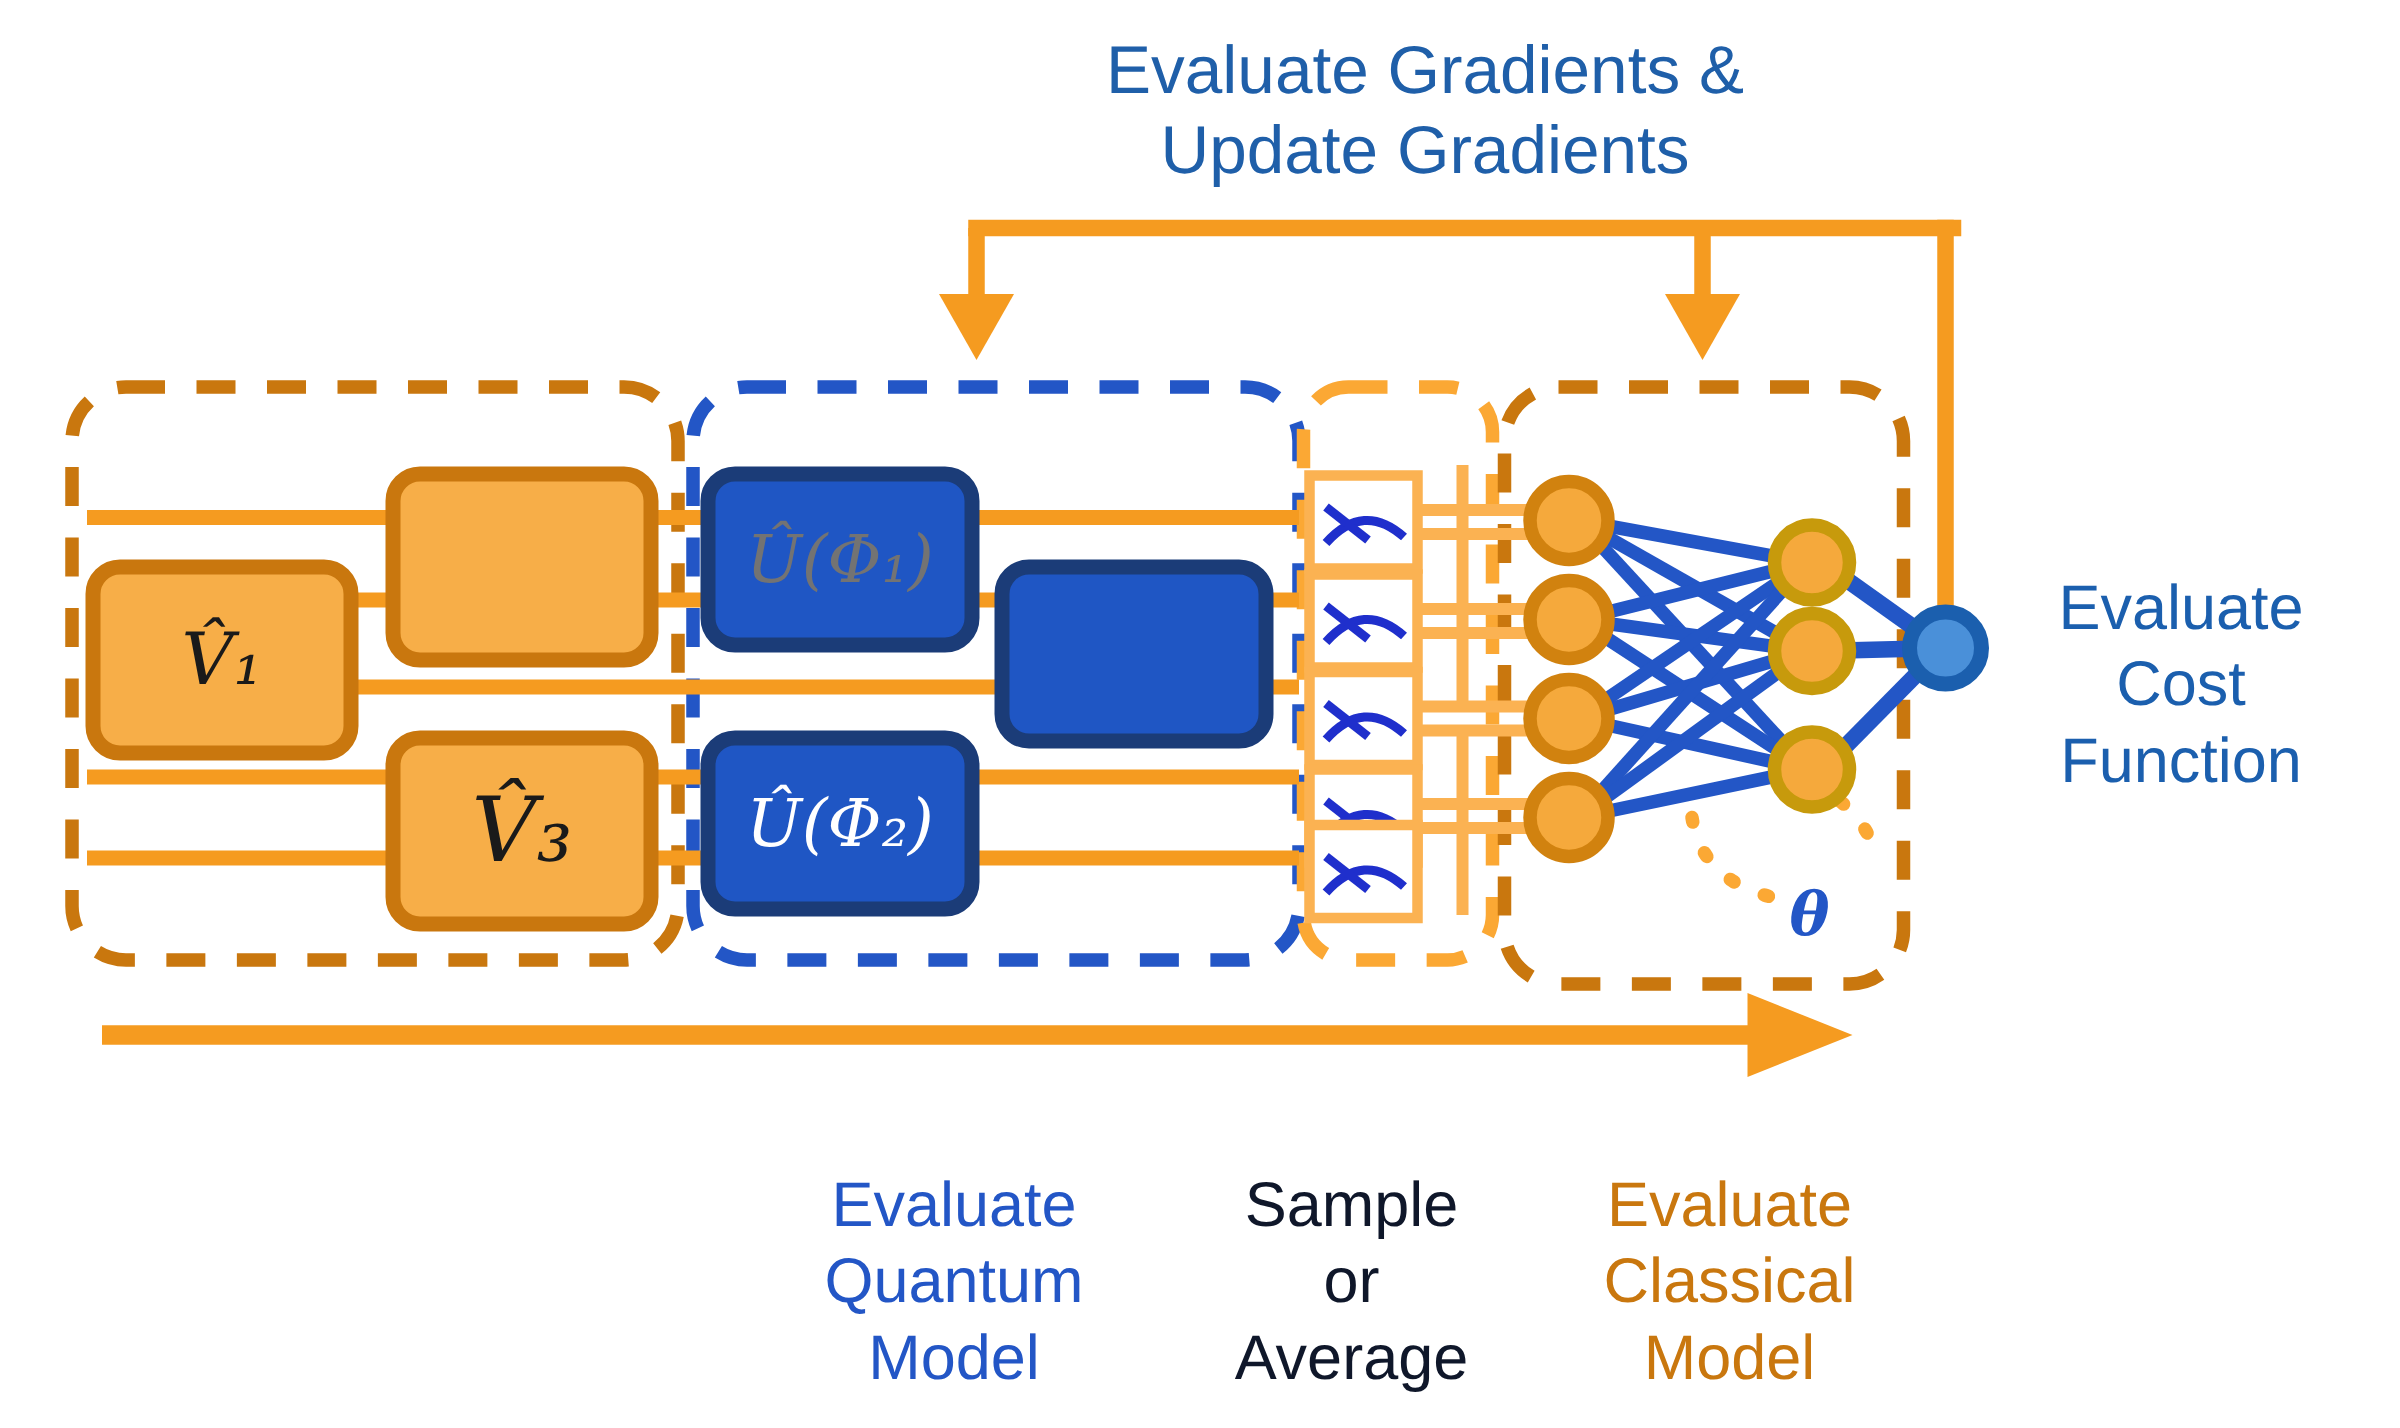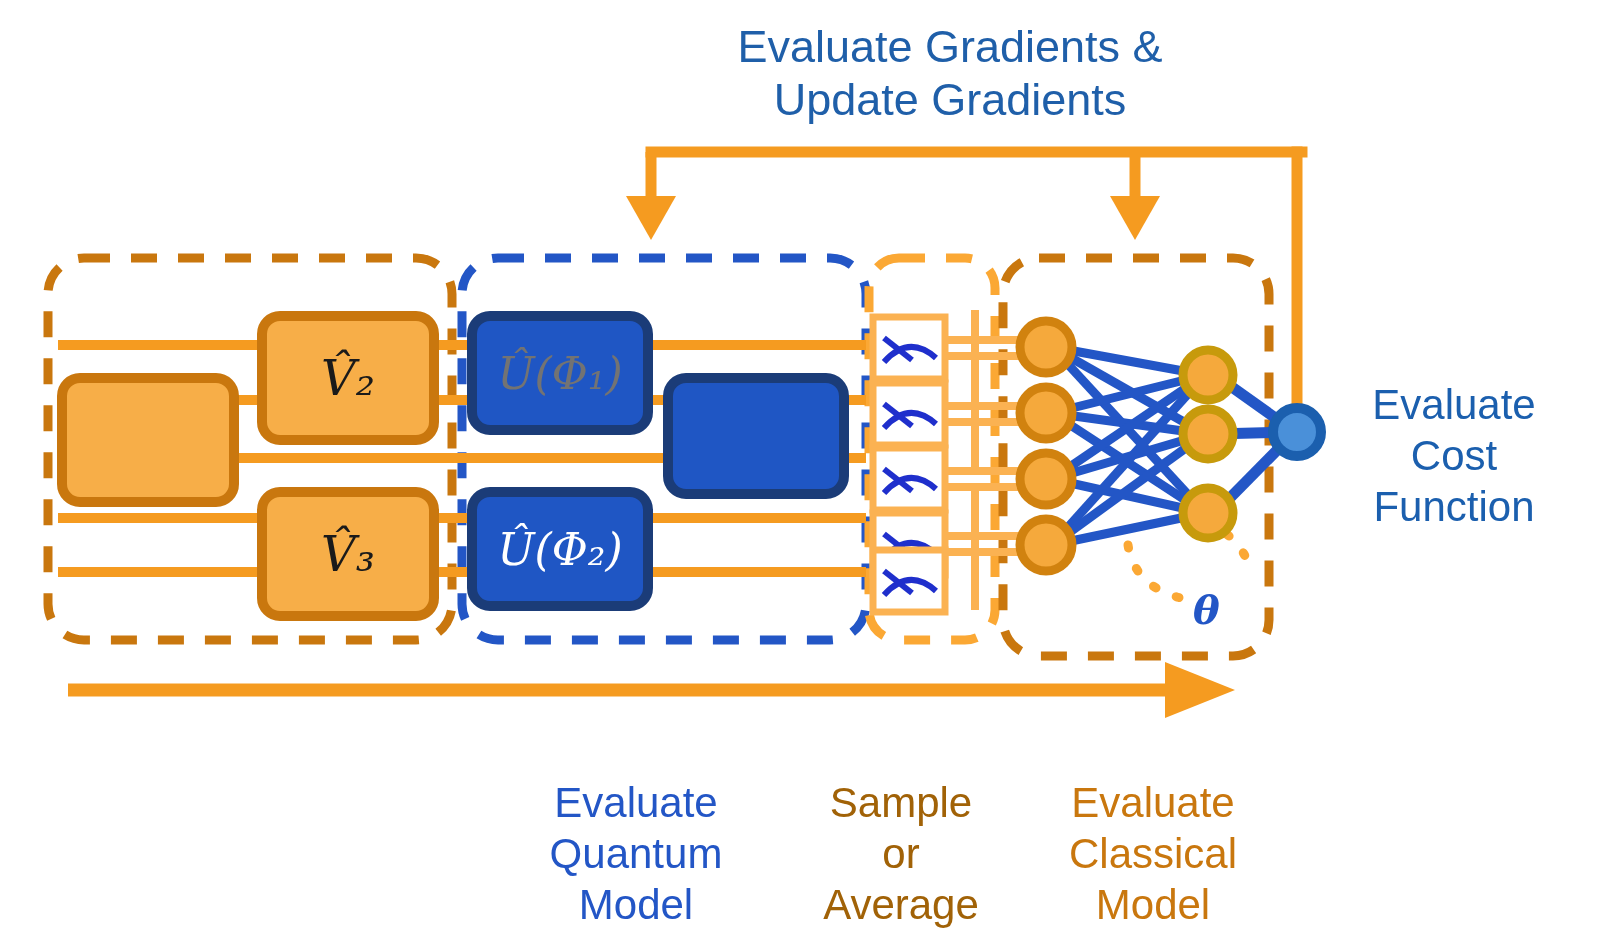--- a/index.html
+++ b/index.html
@@ -204,27 +204,27 @@
     <circle cx="1297" cy="432" r="24" fill="#4A90D9" stroke="#1B5FAE" stroke-width="10"></circle>
 
     <g>
       <line x1="68" y1="690" x2="1172" y2="690" stroke="#F59B20" stroke-width="13"></line>
       <polygon points="1165,662 1235,690 1165,718" fill="#F59B20"></polygon>
     </g>
   </svg>
 
   <div class="hdr" style="left:600px; top:20px; width:700px;"><span>Evaluate Gradients &amp;</span><br><span>Update Gradients</span></div>
 
-  <div class="gatelabel" style="left:262px; top:316px; width:172px; height:124px; font-size:48px; color:#1A1A1A;">V̂₂</div>
-  <div class="gatelabel" style="left:262px; top:492px; width:172px; height:124px; font-size:48px; color:#1A1A1A;">V̂₃</div>
+  <div class="gatelabel" style="left:62px; top:378px; width:172px; height:124px; font-size:48px; color:#1A1A1A;">V̂₁</div>
+  <div class="gatelabel" style="left:262px; top:492px; width:172px; height:124px; font-size:60px; color:#1A1A1A;">V̂₃</div>
 
   <div class="gatelabel" style="left:472px; top:316px; width:176px; height:114px; font-size:44px; color:#737373;">Û(Φ₁)</div>
   <div class="gatelabel" style="left:472px; top:492px; width:176px; height:114px; font-size:44px; color:#ffffff;">Û(Φ₂)</div>
 
   <div class="theta" style="left:1193px; top:586px;">θ</div>
 
   <div class="stagelabel" style="left:1318px; top:337px; width:272px; color:#1B5FAE;">Evaluate<br>Cost<br>Function</div>
 
   <div class="stagelabel" style="left:495px; top:735px; width:282px; color:#2356C6;">Evaluate<br>Quantum<br>Model</div>
-  <div class="stagelabel" style="left:790px; top:735px; width:222px; color:#a16207;">Sample<br>or<br>Average</div>
+  <div class="stagelabel" style="left:790px; top:735px; width:222px; color:#0f172a;">Sample<br>or<br>Average</div>
   <div class="stagelabel" style="left:1022px; top:735px; width:262px; color:#C9770E;">Evaluate<br>Classical<br>Model</div>
 
 </div>
 
 </body></html>

